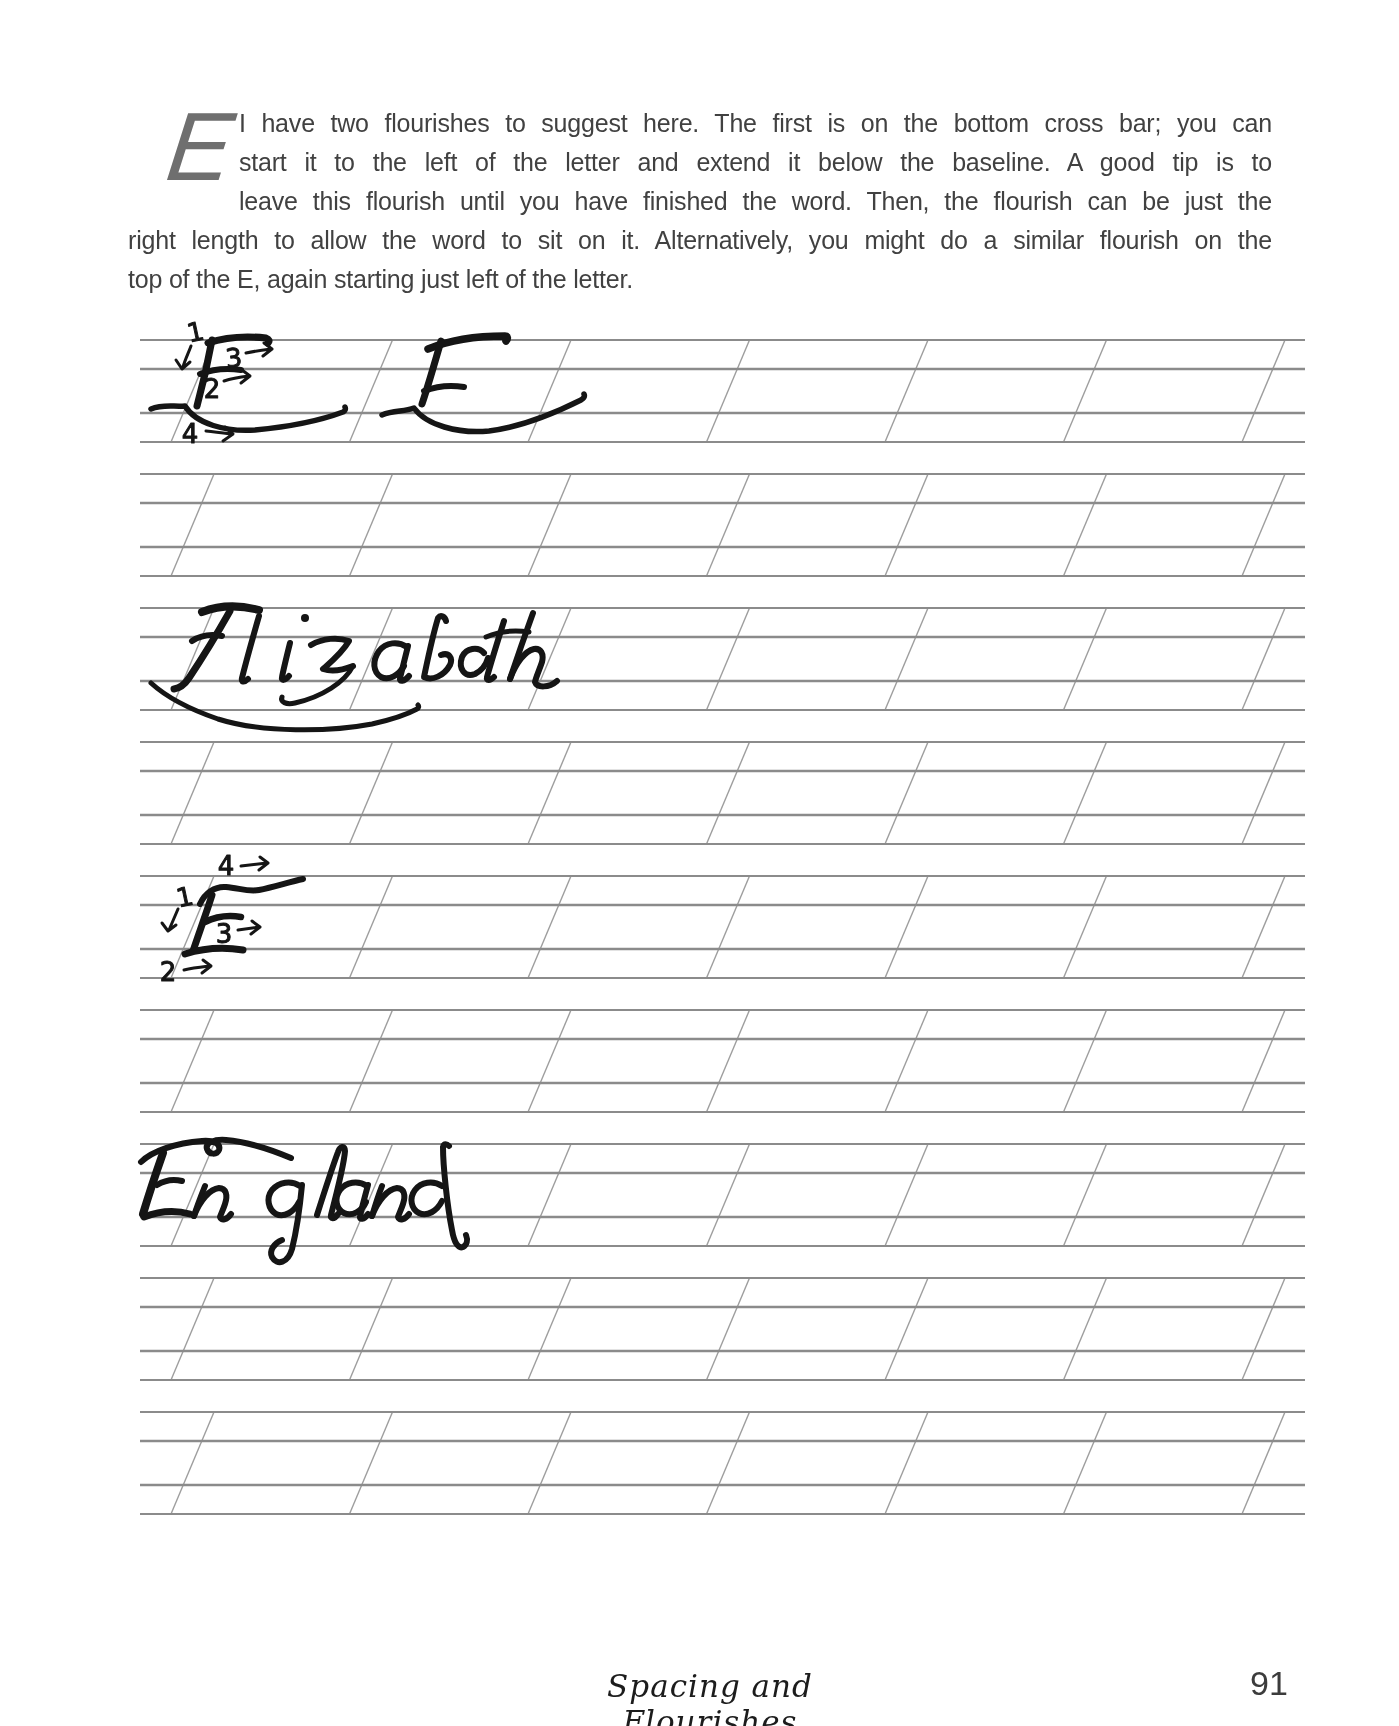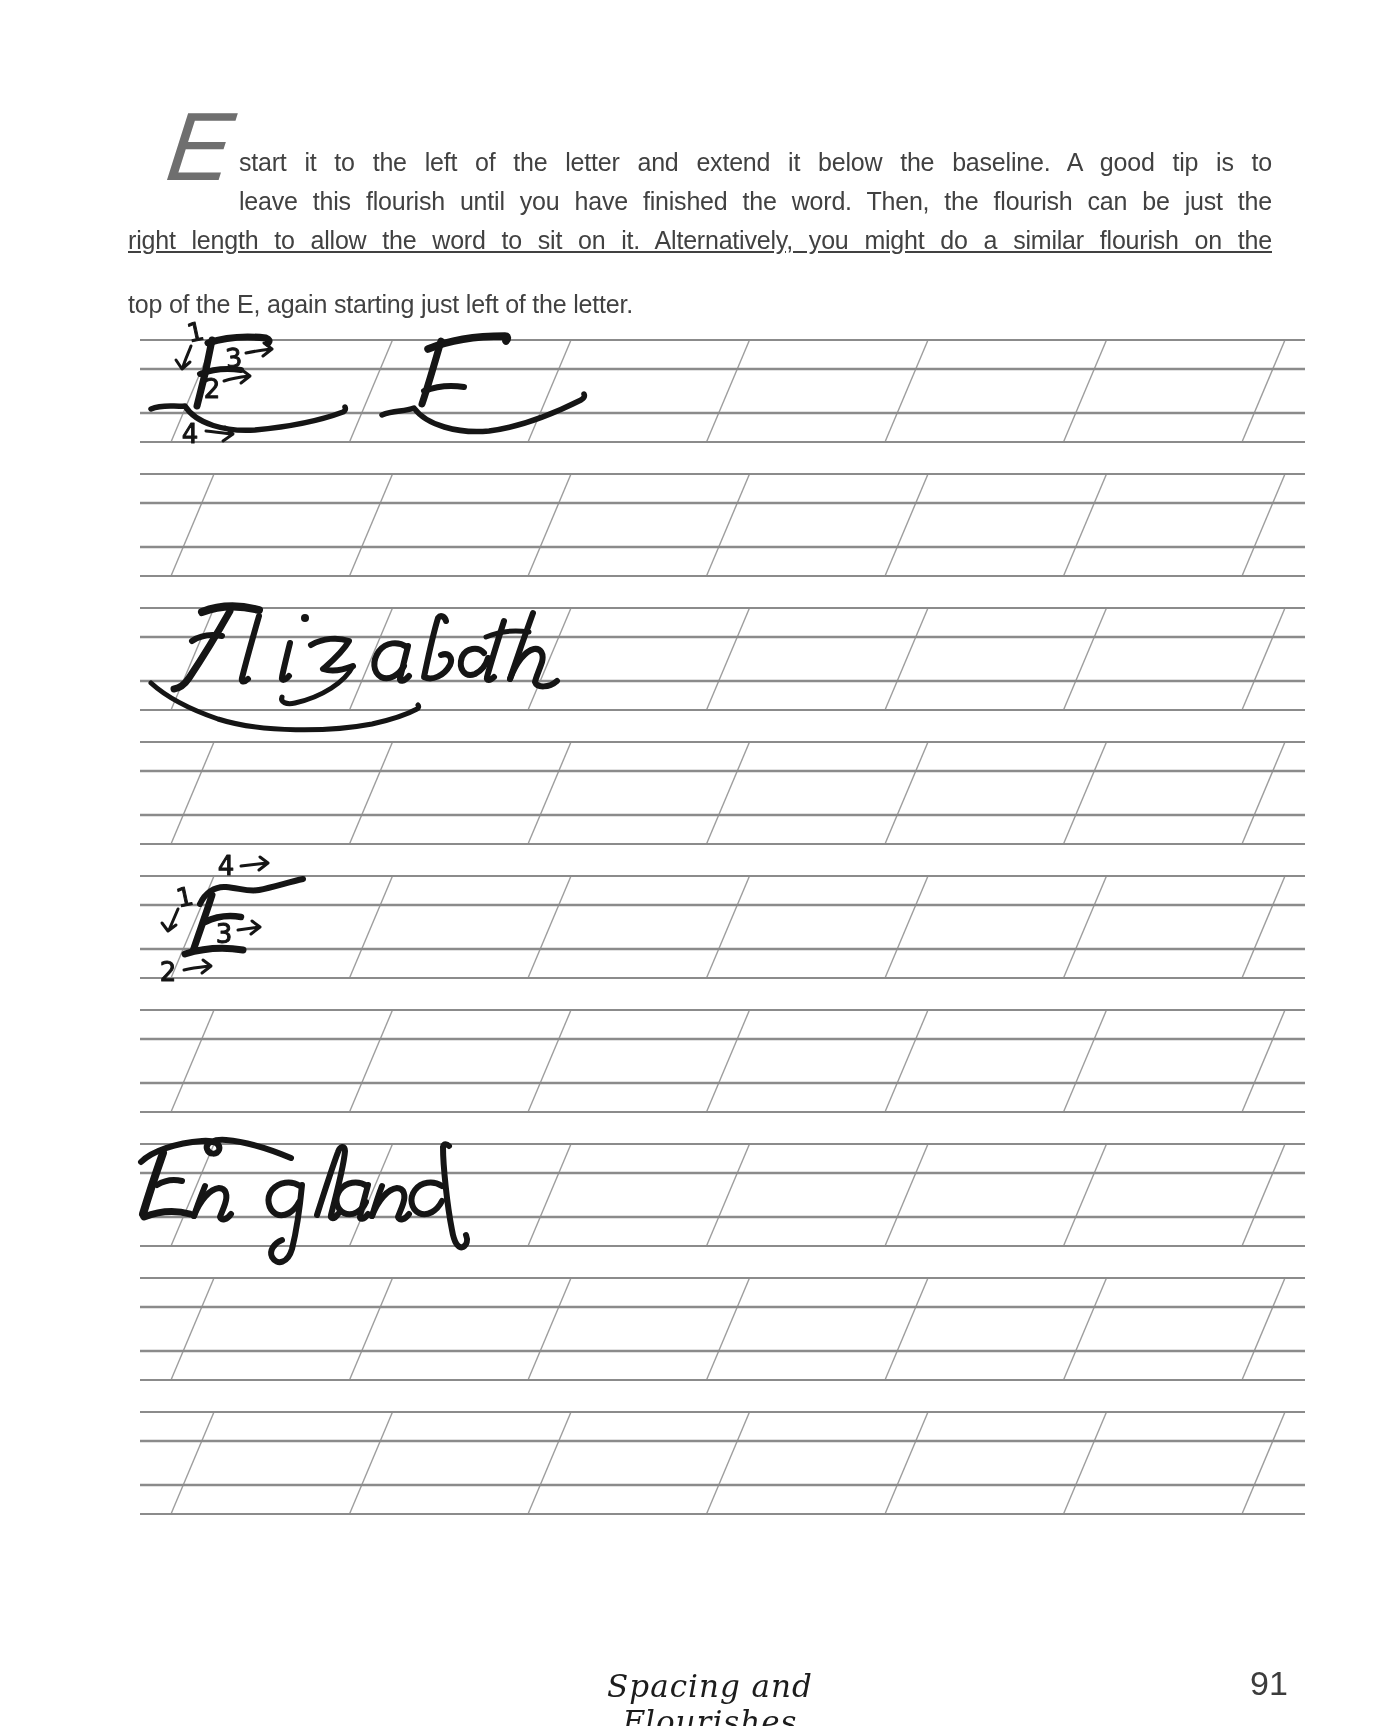--- a/index.html
+++ b/index.html
@@ -39,22 +39,22 @@
     text-align:justify;
     text-align-last:justify;
   }
   .para-line.lastline{
     text-align:left;
     text-align-last:left;
   }
   .pl-1{left:239px;top:104px;width:1033px;}
   .pl-2{left:239px;top:143px;width:1033px;}
   .pl-3{left:239px;top:182px;width:1033px;}
-  .pl-4{left:128px;top:221px;width:1144px;text-decoration:underline;}
-  .pl-5{left:128px;top:260px;width:1144px;margin-top:25px;}
+  .pl-4{left:128px;top:221px;width:1144px;}
+  .pl-5{left:128px;top:260px;width:1144px;}
   .overlay{position:absolute;left:0;top:0;}
   .footer-title{
     position:absolute;
     left:520px;top:1668px;width:380px;
     text-align:center;
     font-family:"DejaVu Serif", serif;
     font-style:italic;
     font-size:31px;
     letter-spacing:1px;
     color:#1c1c1c;
@@ -72,20 +72,21 @@
     fill:var(--ink);
   }
 </style>
 </head>
 <body>
 
 <div class="page">
 
   <div class="dropcap">E</div>
 
+  <div class="para-line pl-1">I have two flourishes to suggest here. The first is on the bottom cross bar; you can</div>
   <div class="para-line pl-3">leave this flourish until you have finished the word. Then, the flourish can be just the</div>
   <div class="para-line pl-2">start it to the left of the letter and extend it below the baseline. A good tip is to</div>
   <div class="para-line pl-4">right length to allow the word to sit on it. Alternatively, you might do a similar flourish on the</div>
   <div class="para-line pl-5 lastline">top of the E, again starting just left of the letter.</div>
 
   <svg class="overlay" width="1399" height="1726" viewBox="0 0 1399 1726">
 
     <g id="guides">
         <line x1="214" y1="340" x2="171" y2="442" stroke="#9e9e9e" stroke-width="1.4"></line>
         <line x1="392.5" y1="340" x2="349.5" y2="442" stroke="#9e9e9e" stroke-width="1.4"></line>

